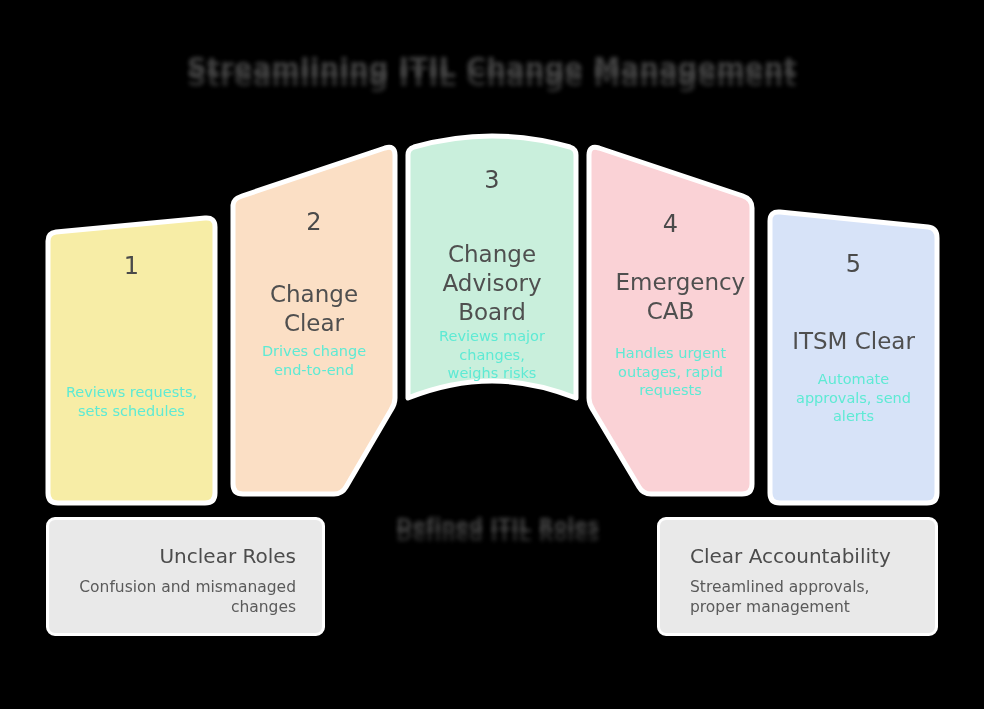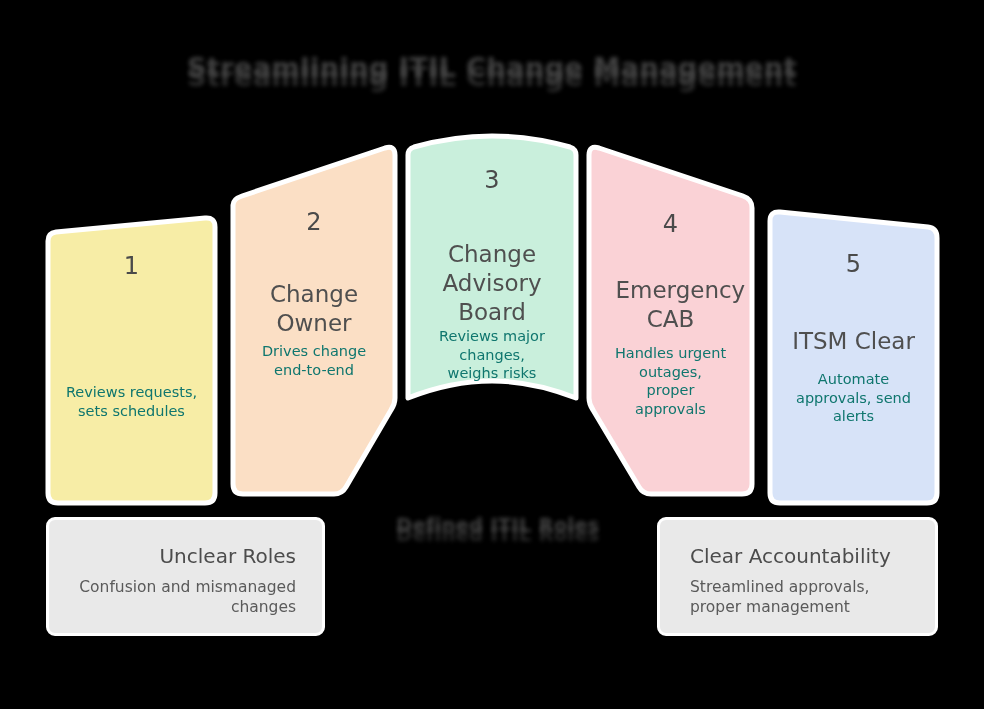--- a/index.html
+++ b/index.html
@@ -26,21 +26,21 @@
   .panel-text {
     position: absolute; text-align: center; color: #4c4c4c;
   }
   .panel-num { position: absolute; width: 100%; font-size: 24px; color: #4a4a4a; }
   .panel-title {
     position: absolute; left: 50%; transform: translateX(-50%);
     font-size: 23px; line-height: 1.26; color: #4f4f4f;
   }
   .panel-desc {
     position: absolute; left: 50%; transform: translateX(-50%);
-    font-size: 14.5px; line-height: 1.28; color: #0f766e;
+    font-size: 14.5px; line-height: 1.28; color: #5eead4;
   }
 
   .outcome-box {
     position: absolute; top: 517px; height: 119px;
     background: #e9e9e9; border: 3px solid #ffffff; border-radius: 9px;
   }
   .outcome-title { font-size: 20px; color: #4c4c4c; }
   .outcome-desc { font-size: 15.5px; color: #5a5a5a; line-height: 1.3; margin-top: 9px; }
   .outcome-left { left: 46px; width: 279px; text-align: right; padding: 24px 26px 0 20px; }
   .outcome-right { left: 657px; width: 281px; text-align: left; padding: 24px 20px 0 30px; }
@@ -63,34 +63,34 @@
     </g>
   </svg>
 
   <div class="panel-text" style="left:48px; top:0; width:167px; height:503px">
     <div class="panel-num" style="top:252px">1</div>
     <div class="panel-desc" style="top:383px; width:135px">Reviews requests, sets schedules</div>
   </div>
 
   <div class="panel-text" style="left:233px; top:0; width:162px; height:503px">
     <div class="panel-num" style="top:208px">2</div>
-    <div class="panel-title" style="top:280px; width:100px">Change Owner</div>
+    <div class="panel-title" style="top:280px; width:100px">Change Clear</div>
     <div class="panel-desc" style="top:342px; width:105px">Drives change end-to-end</div>
   </div>
 
   <div class="panel-text" style="left:408px; top:0; width:168px; height:503px">
     <div class="panel-num" style="top:166px">3</div>
     <div class="panel-title" style="top:240px; width:100px">Change Advisory Board</div>
     <div class="panel-desc" style="top:327px; width:118px">Reviews major changes, weighs risks</div>
   </div>
 
   <div class="panel-text" style="left:589px; top:0; width:163px; height:503px">
     <div class="panel-num" style="top:210px">4</div>
-    <div class="panel-title" style="top:276px; width:110px">Emergency CAB</div>
-    <div class="panel-desc" style="top:344px; width:112px">Handles urgent outages, proper approvals</div>
+    <div class="panel-title" style="top:268px; width:110px">Emergency CAB</div>
+    <div class="panel-desc" style="top:344px; width:112px">Handles urgent outages, rapid requests</div>
   </div>
 
   <div class="panel-text" style="left:770px; top:0; width:167px; height:503px">
     <div class="panel-num" style="top:250px">5</div>
     <div class="panel-title" style="top:327px; width:130px">ITSM Clear</div>
     <div class="panel-desc" style="top:370px; width:118px">Automate approvals, send alerts</div>
   </div>
 
   <div class="ghost center-ghost" style="top:514px; left:383px; width:230px">Defined ITIL Roles</div>
   <div class="ghost center-ghost" style="top:523px; left:383px; width:230px; opacity:.6">Defined ITIL Roles</div>

